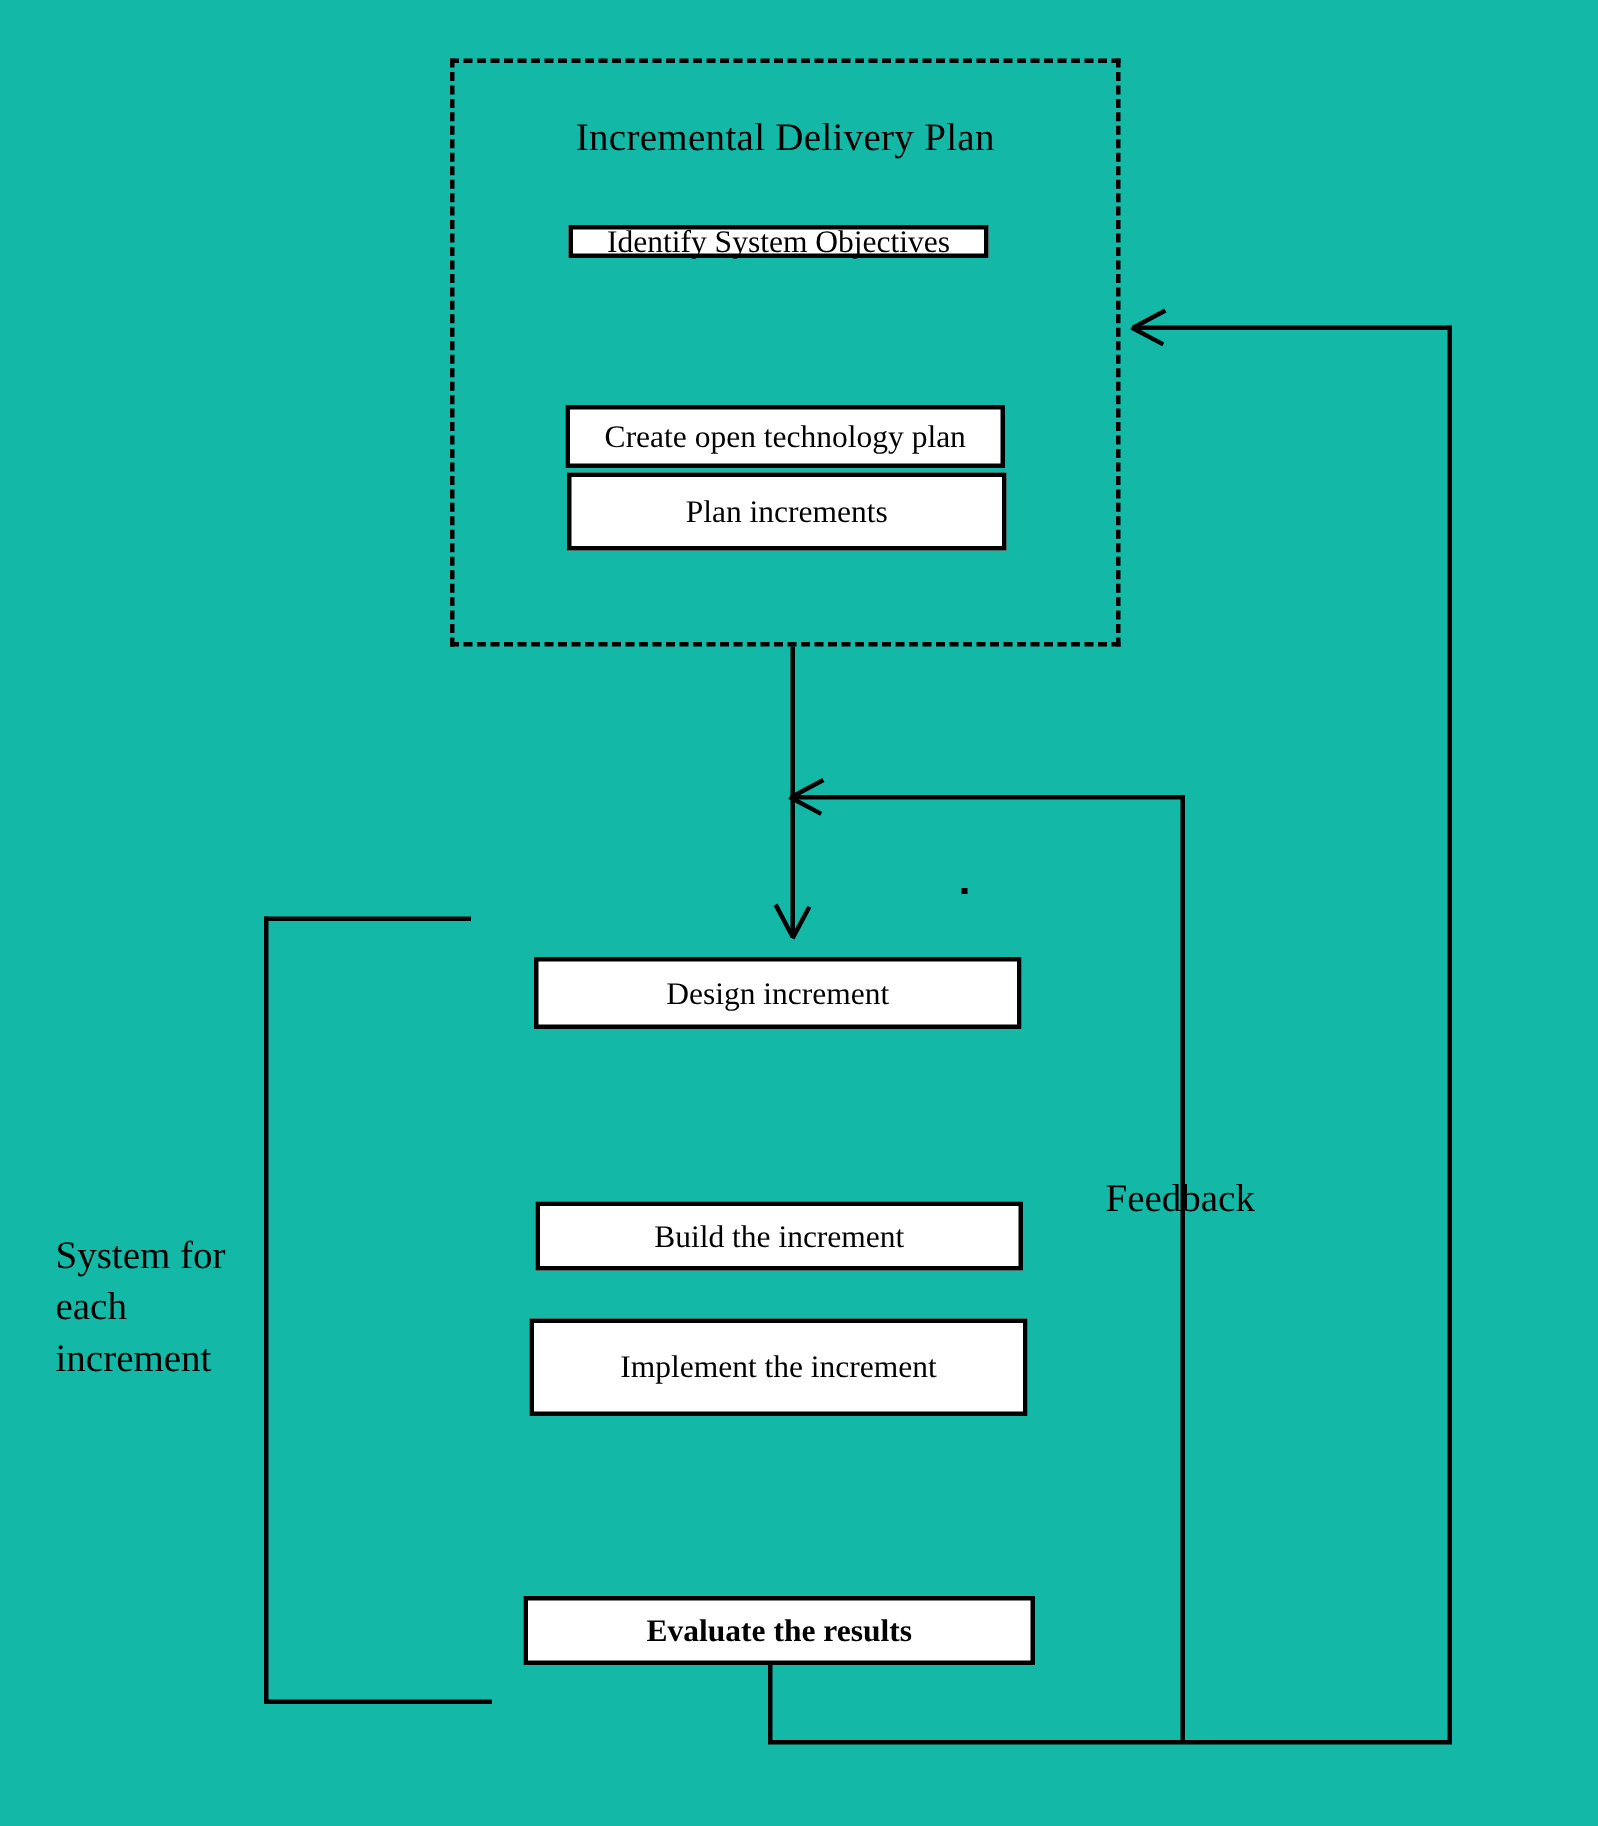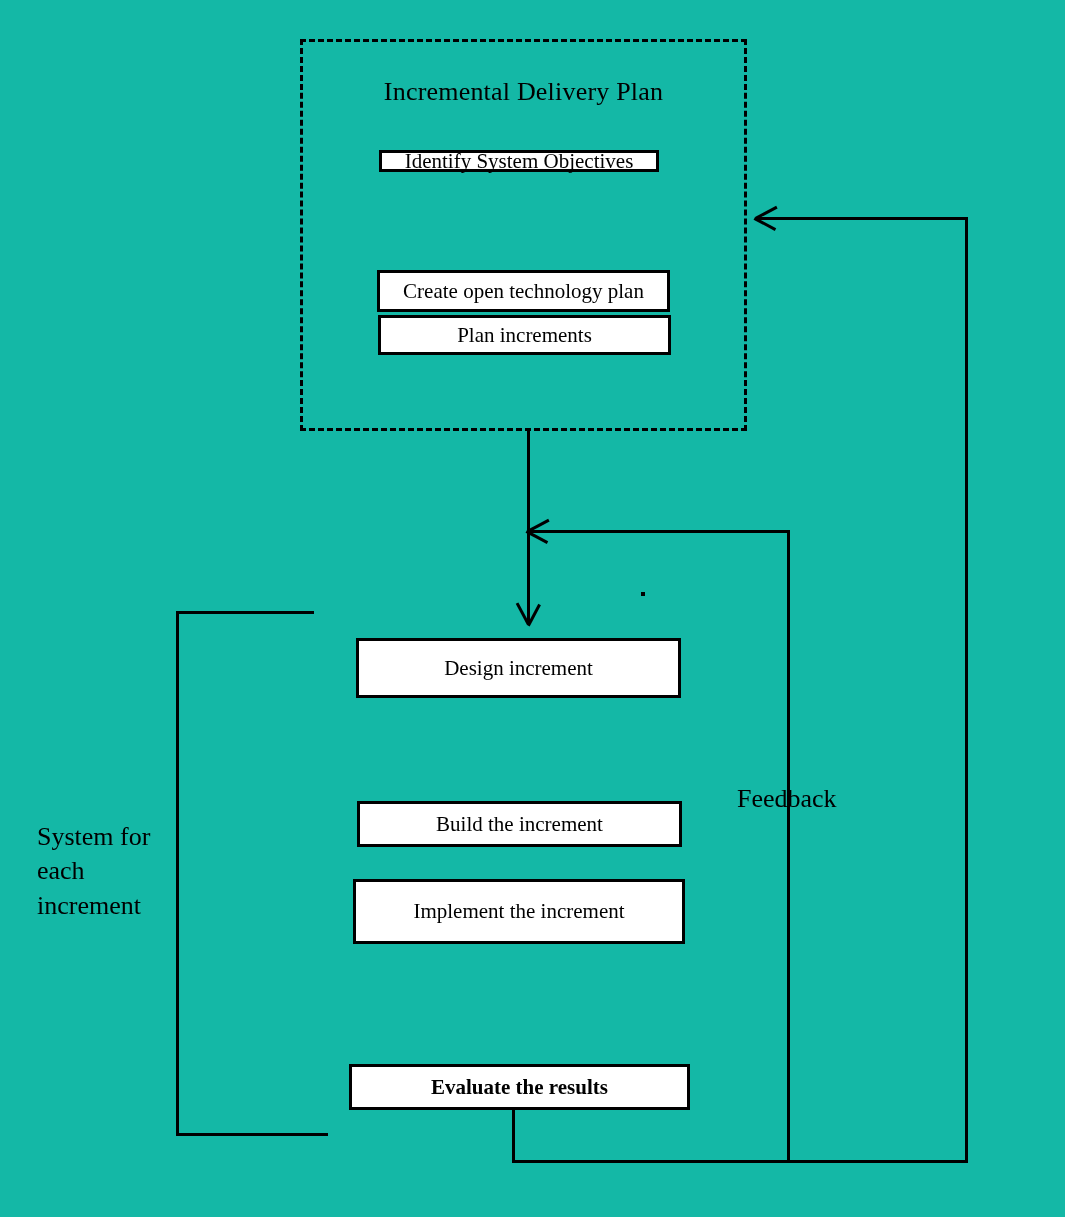--- a/index.html
+++ b/index.html
@@ -95,25 +95,25 @@
   </div>
 
   <div class="proc-box" style="left:379px; top:150px; width:280px; height:22px;">
     <span>Identify System Objectives</span>
   </div>
 
   <div class="proc-box" style="left:377px; top:227px; width:293px; height:42px;margin-top:43px;">
     <span>Create open technology plan</span>
   </div>
 
-  <div class="proc-box" style="left:378px; top:315px; width:293px; height:40px;">
+  <div class="proc-box" style="left:378px; top:315px; width:293px; height:52px;">
     <span>Plan increments</span>
   </div>
 
-  <div class="proc-box" style="left:356px; top:638px; width:325px; height:60px;align-items:center;">
+  <div class="proc-box" style="left:356px; top:638px; width:325px; height:48px;align-items:center;">
     <span>Design increment</span>
   </div>
 
   <div class="proc-box" style="left:357px; top:757px; width:325px; height:46px;margin-top:44px;">
     <span>Build the increment</span>
   </div>
 
   <div class="proc-box" style="left:353px; top:879px; width:332px; height:65px;justify-content:center;">
     <span>Implement the increment</span>
   </div>

